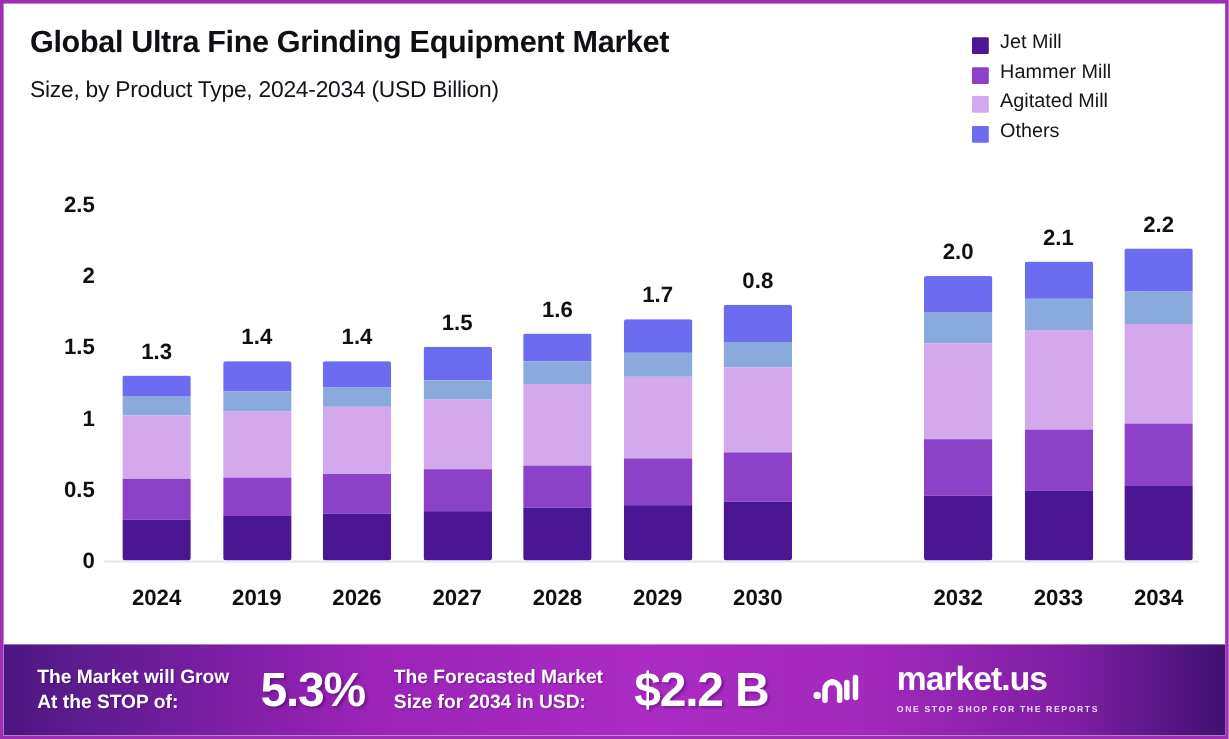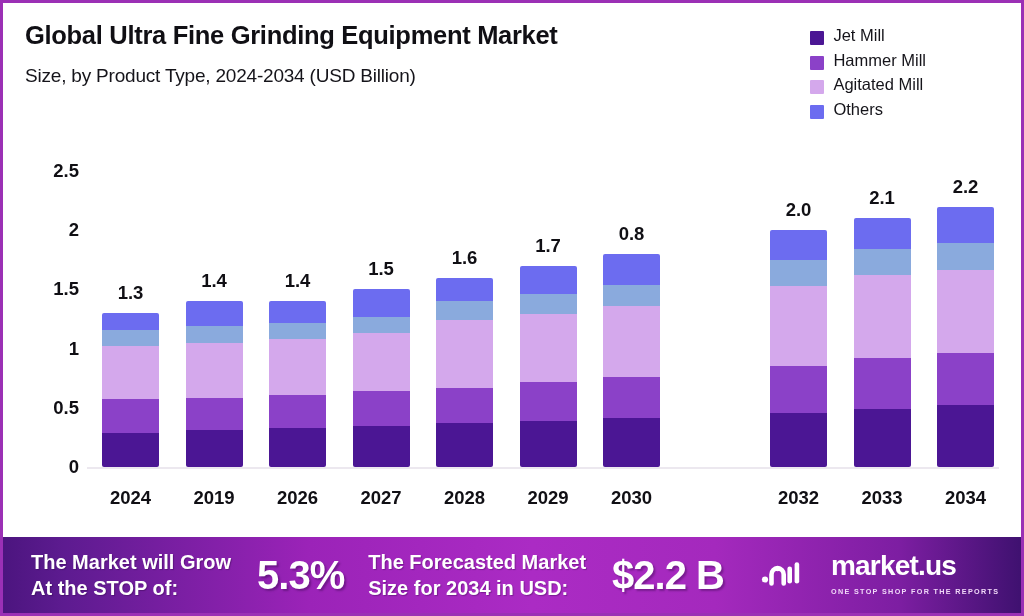--- a/index.html
+++ b/index.html
@@ -154,21 +154,21 @@
     background: linear-gradient(90deg,
         #4c157f 0%, #5d1b90 6%, #9b23b8 30%,
         #ab2bc4 52%, #a429bd 70%, #7d1ea2 88%, #3f1170 100%);
     display: flex;
     align-items: center;
     overflow: hidden;
   }
   .f-text {
     color: #ffffff;
     font-weight: bold;
-    font-size: 20px;
+    font-size: 16px;
     line-height: 1.32;
     text-shadow: 1px 1px 1px rgba(40,0,60,.35);
     white-space: nowrap;
   }
   .f-big {
     color: #ffffff;
     font-weight: bold;
     font-size: 40px;
     letter-spacing: -1px;
     text-shadow: 2px 2px 2px rgba(40,0,60,.35);

